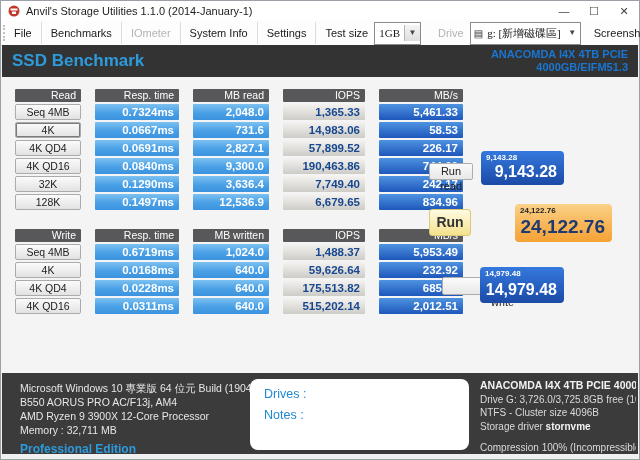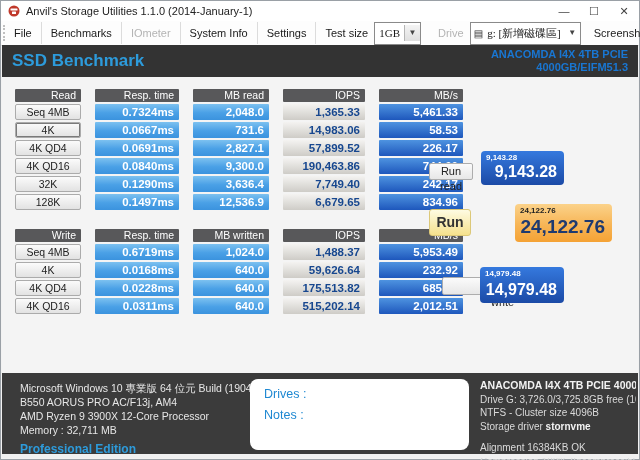--- a/index.html
+++ b/index.html
@@ -245,19 +245,18 @@
     </div>
     <div class="dinfo">
       <div class="t">ANACOMDA I4X 4TB PCIE 4000GB/EIFM</div>
       <div>Drive G: 3,726.0/3,725.8GB free (100.0%)</div>
       <div>NTFS - Cluster size 4096B</div>
       <div>
         <span>Storage driver</span>
         <span class="bold">stornvme</span>
       </div>
       <div class="gap"></div>
-      <div>Alignment 16384KB OK</div>
       <div>Compression 100% (Incompressible)</div>
     </div>
   </div>
 
   <div class="bottom-strip"></div>
 </div>
 
 </body></html>

